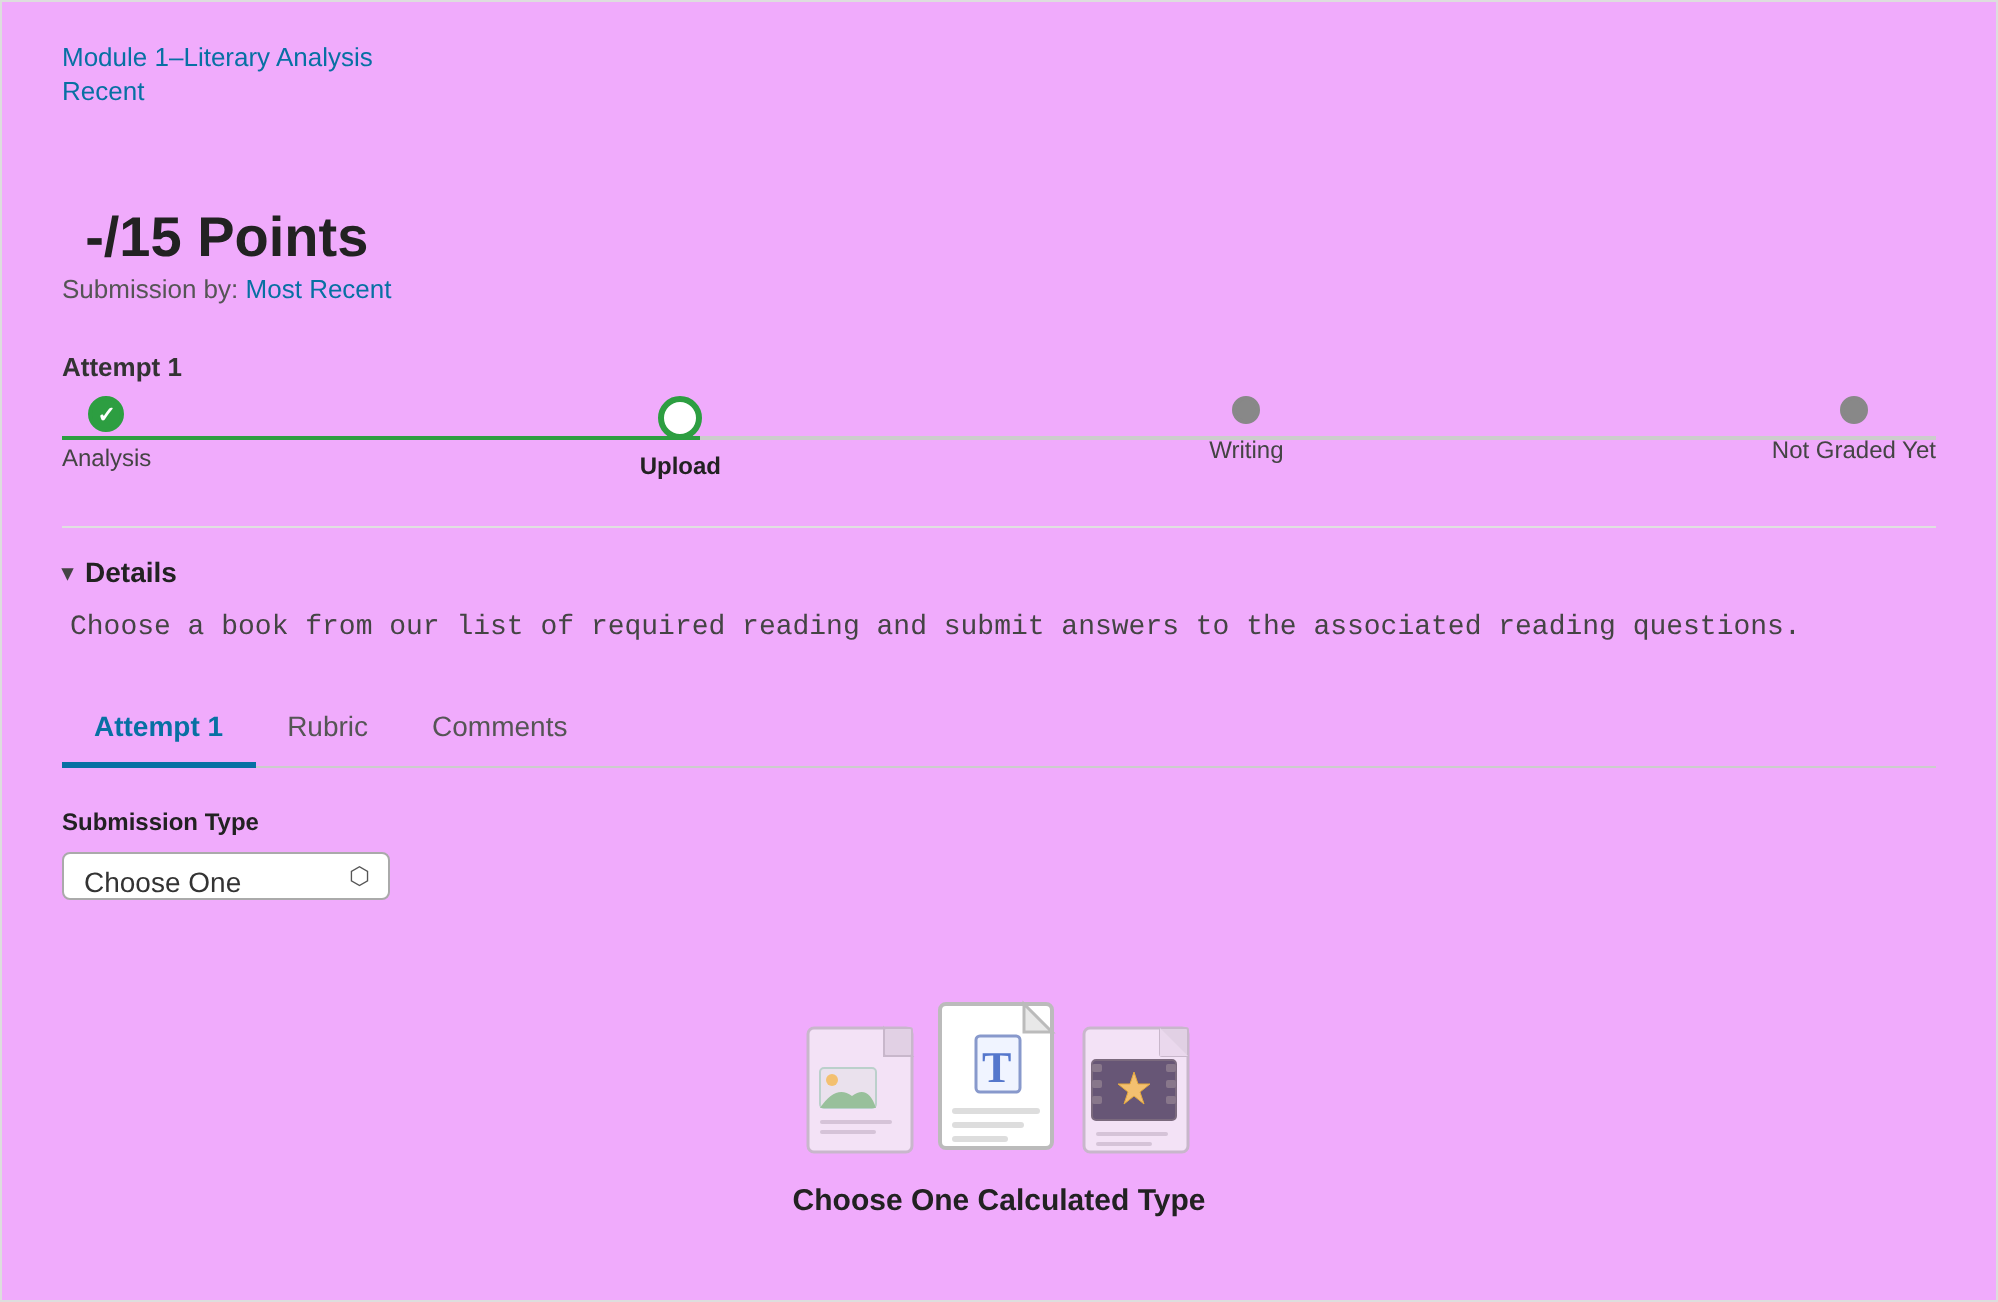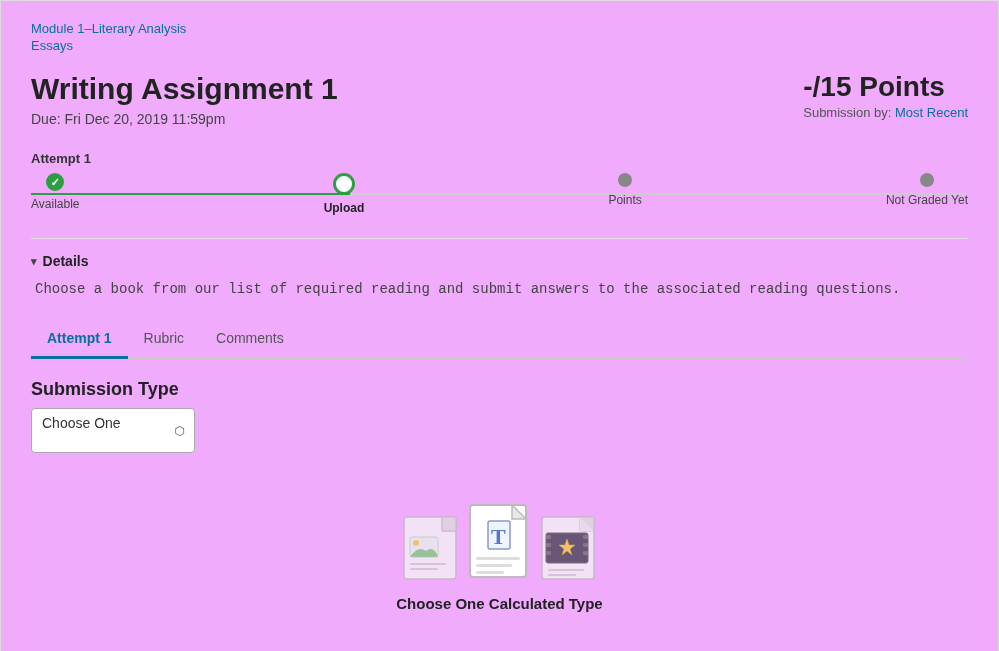--- a/index.html
+++ b/index.html
@@ -41,21 +41,22 @@
       font-weight: 600;
       color: #222;
       line-height: 1.2;
     }
     .title-block .due-date {
       font-size: 14px;
       color: #444;
       margin-top: 4px;
     }
     .points-block {
-      text-align: left;
+      text-align: center;
+      margin-top: 32px;
     }
     .points-block .points {
       font-size: 28px;
       font-weight: 600;
       color: #222;
     }
     .points-block .calculated-by {
       font-size: 13px;
       color: #555;
       margin-top: 2px;
@@ -208,32 +209,32 @@
       border-bottom: 3px solid #0770a3;
       font-weight: 600;
     }
 
     
     .submission-section {
       margin-bottom: 30px;
     }
     .submission-label {
       font-weight: 700;
-      font-size: 18px;
+      font-size: 12px;
       color: #222;
       margin-bottom: 8px;
     }
     .select-wrapper {
       display: inline-block;
       position: relative;
     }
     .select-wrapper select {
       appearance: none;
       -webkit-appearance: none;
-      padding: 6px 32px 21px 10px;
+      padding: 6px 32px 0 10px;
       font-size: 14px;
       border: 1px solid #aaa;
       border-radius: 4px;
       background: #fff;
       color: #333;
       cursor: pointer;
       min-width: 160px;
     }
     .select-arrow {
       position: absolute;
@@ -277,59 +278,55 @@
     .text-icon { opacity: 1; }
     .media-icon { opacity: 0.75; }
   </style>
 </head>
 <body>
 
 <div class="page-wrapper">
 
   <div class="breadcrumb">
     <a href="#">Module 1–Literary Analysis</a>
-    <a href="#">Essays</a>
+    <a href="#">Recent</a>
   </div>
 
   <div class="header-row">
-    <div class="title-block">
-      <h1>Writing Assignment 1</h1>
-      <div class="due-date">Due: Fri Dec 20, 2019 11:59pm</div>
-    </div>
     <div class="points-block">
       <div class="points">-/15 Points</div>
       <div class="calculated-by">
         <span>Submission by:</span>
         <a href="#">Most Recent</a>
       </div>
     </div>
   </div>
 
   <div class="attempt-section">
     <div class="attempt-label">Attempt 1</div>
     <div class="progress-track">
       <div class="progress-line-bg"></div>
       <div class="progress-line-fill"></div>
       <div class="progress-steps">
 
         <div class="step">
           <div class="step-dot active-check">
             <span class="checkmark">✓</span>
           </div>
-          <div class="step-label">Available</div>
+          <div class="step-label">Analysis</div>
         </div>
 
         <div class="step">
           <div class="step-dot active-ring"></div>
           <div class="step-label bold">Upload</div>
         </div>
 
         <div class="step">
           <div class="step-dot inactive"></div>
-          <div class="step-label">Points</div>
+          <div class="step-label">Writing</div>
         </div>
 
         <div class="step">
           <div class="step-dot inactive"></div>
           <div class="step-label">Not Graded Yet</div>
         </div>
       </div>
     </div>
   </div>
 

